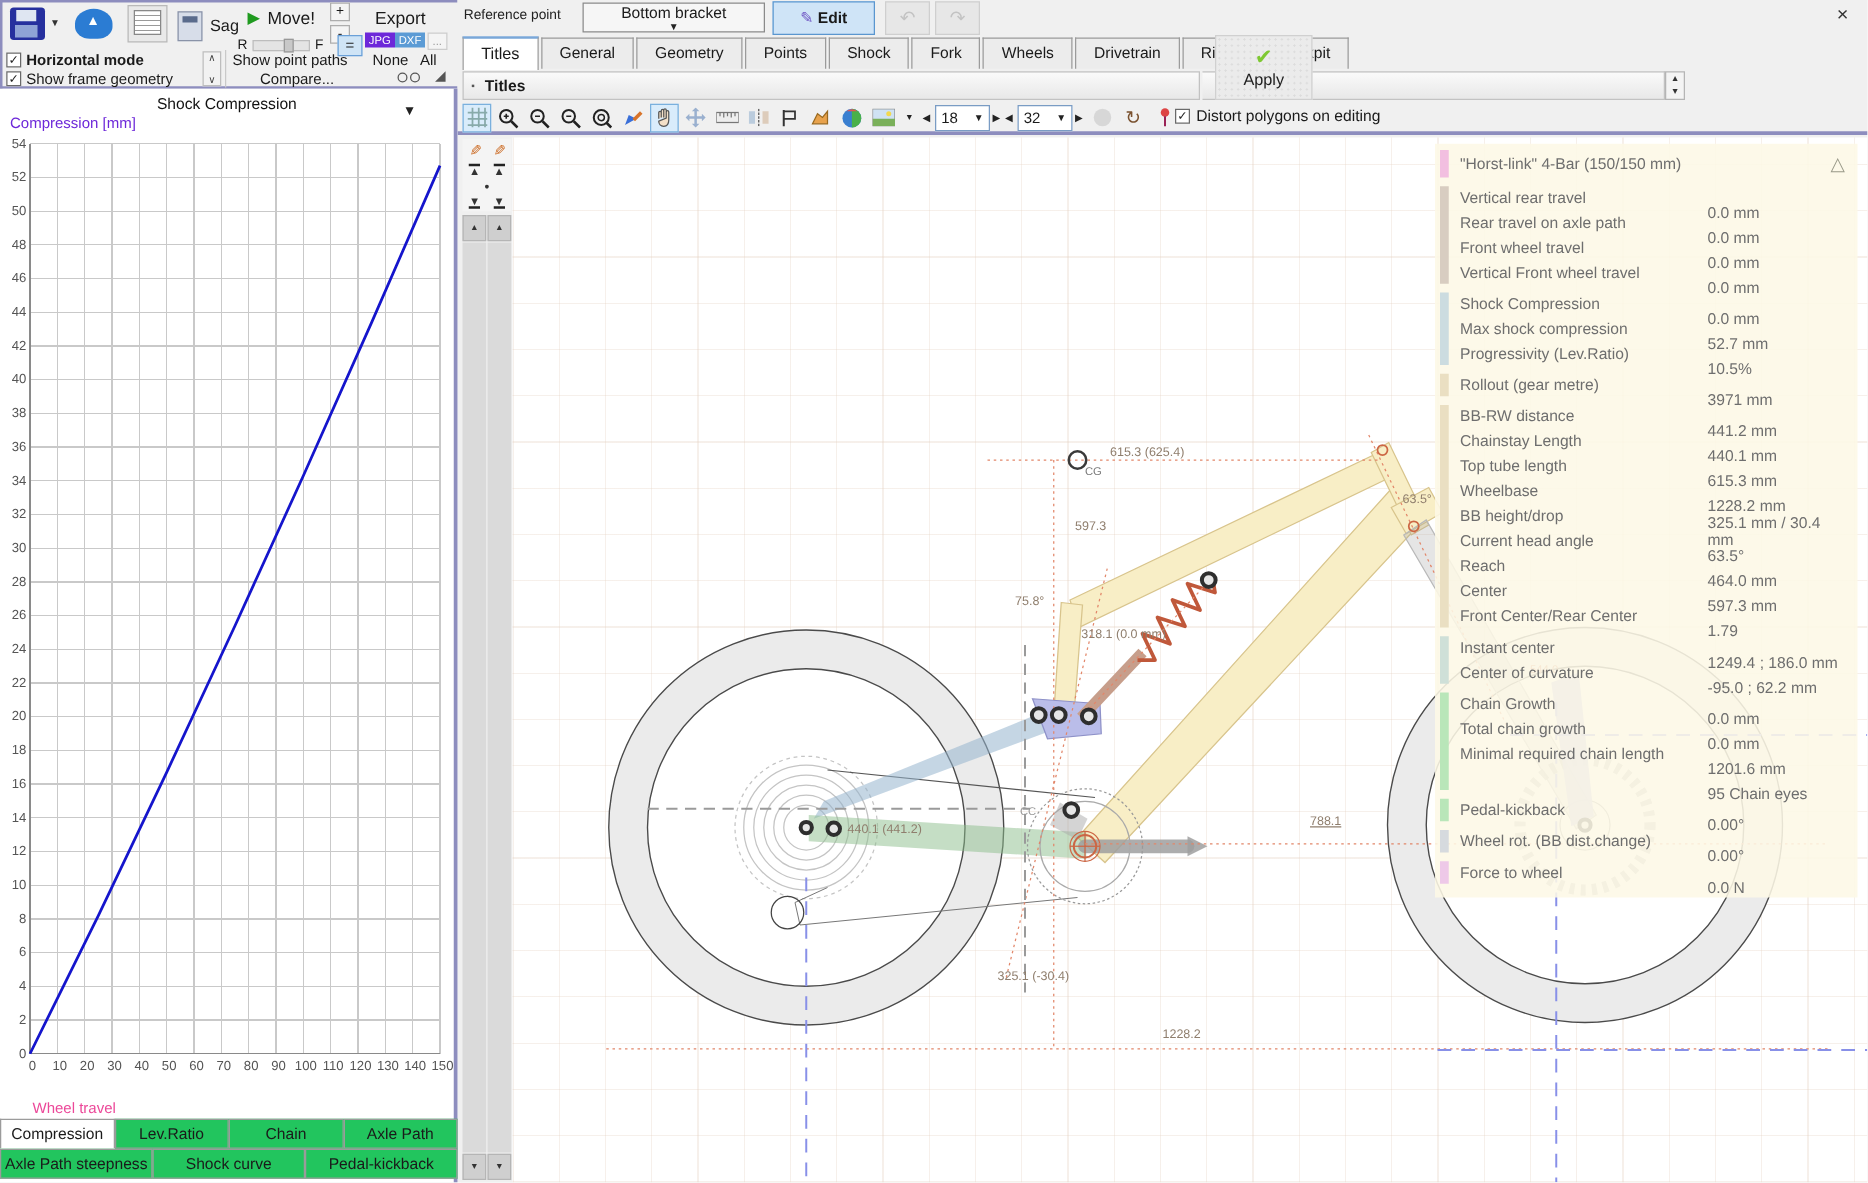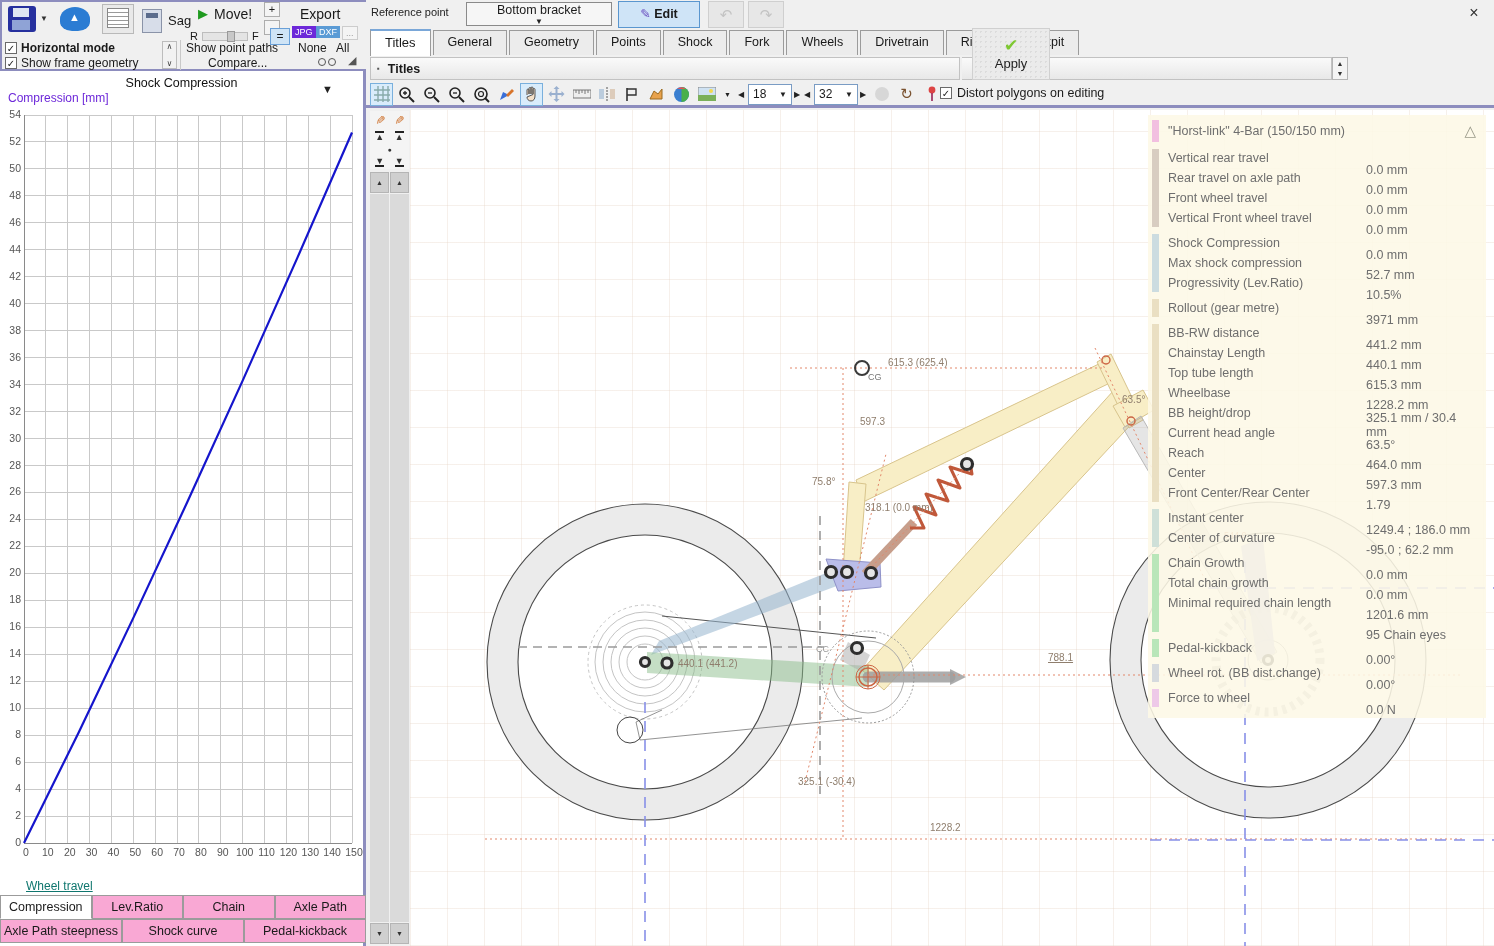--- a/index.html
+++ b/index.html
@@ -72,25 +72,25 @@
   #apply-btn .ck { color:#7ec832; font-size:17px; display:block; margin-top:6px; }
   #apply-btn .al { font-size:13px; color:#222; }
   #close-x { position:absolute; right:10px; top:4px; font-size:16px; color:#333; width:20px; text-align:center; }
   .distort { position:absolute; left:574px; top:86px; display:flex; gap:5px; align-items:center; font-size:12.5px; }
 
   
   #chart-panel { left:0; top:71px; width:366px; height:875px; background:#fff; border-right:3px solid #8d8dbe; }
   #chart-title { position:absolute; left:0; top:5px; width:100%; text-align:center; font-size:12.5px; color:#111; }
   #chart-dd { position:absolute; right:30px; top:12px; font-size:11px; color:#222; }
   #ylab { position:absolute; left:8px; top:20px; color:#6d28d9; font-size:12px; }
-  #xlab { position:absolute; left:26px; top:808px; font-size:12px; color:#0f766e;text-decoration:underline; }
+  #xlab { position:absolute; left:26px; top:808px; font-size:12px; color:#ec4899; }
   #chartsvg { position:absolute; left:0; top:28px; }
   #chart-tabs { position:absolute; left:0; top:824px; width:366px; }
   .ctrow { display:flex; }
-  .ctab { border:1px solid #9b9b9b; background:#f9a8d4; font-size:12.5px; text-align:center; padding:4px 2px; flex:1;
+  .ctab { border:1px solid #9b9b9b; background:#22c55e; font-size:12.5px; text-align:center; padding:4px 2px; flex:1;
       white-space:nowrap; overflow:hidden; }
   .ctab.active { background:#fff; border-bottom-color:#fff; }
 
   
   #scroll-strip { left:369px; top:110px; width:41px; height:836px; background:#f0f0f0; }
   .iconpanel { position:absolute; left:1px; top:1px; width:39px; height:58px; background:#f4f4f4; display:grid;
       grid-template-columns:1fr 1fr; justify-items:center; align-items:center; font-size:10px; color:#333; }
   .alignicon { border-top:2px solid #222; font-size:9px; line-height:7px; padding-top:1px; }
   .alignicon.b { border-top:none; border-bottom:2px solid #222; }
   .pincol { color:#cc6a22; font-size:12px; transform:rotate(90deg); }

